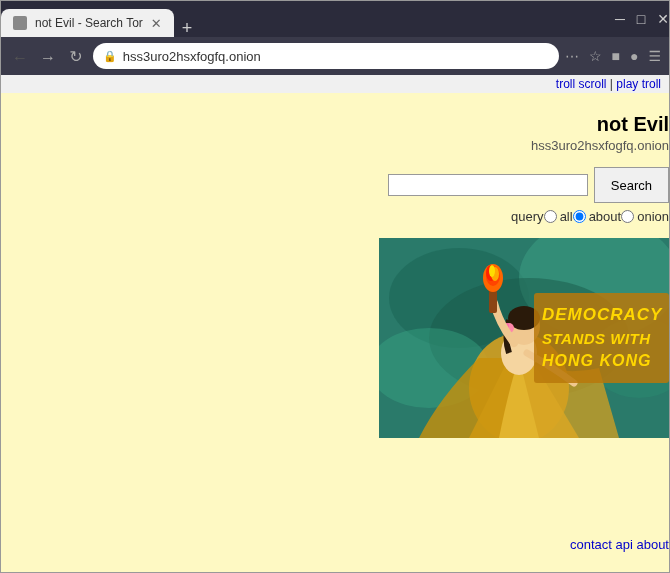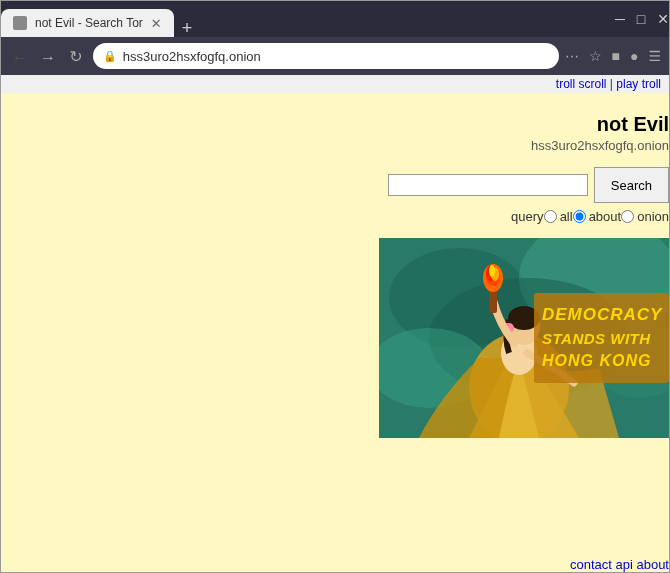--- a/index.html
+++ b/index.html
@@ -234,20 +234,21 @@
     }
 
     .poster-svg {
       width: 100%;
       height: 100%;
     }
 
     
     .footer-links {
       margin-top: auto;
+      padding-bottom: 20px;
       text-align: center;
       font-size: 13px;
     }
 
     .footer-links a {
       color: #0000cc;
       text-decoration: none;
     }
 
     .footer-sep {

